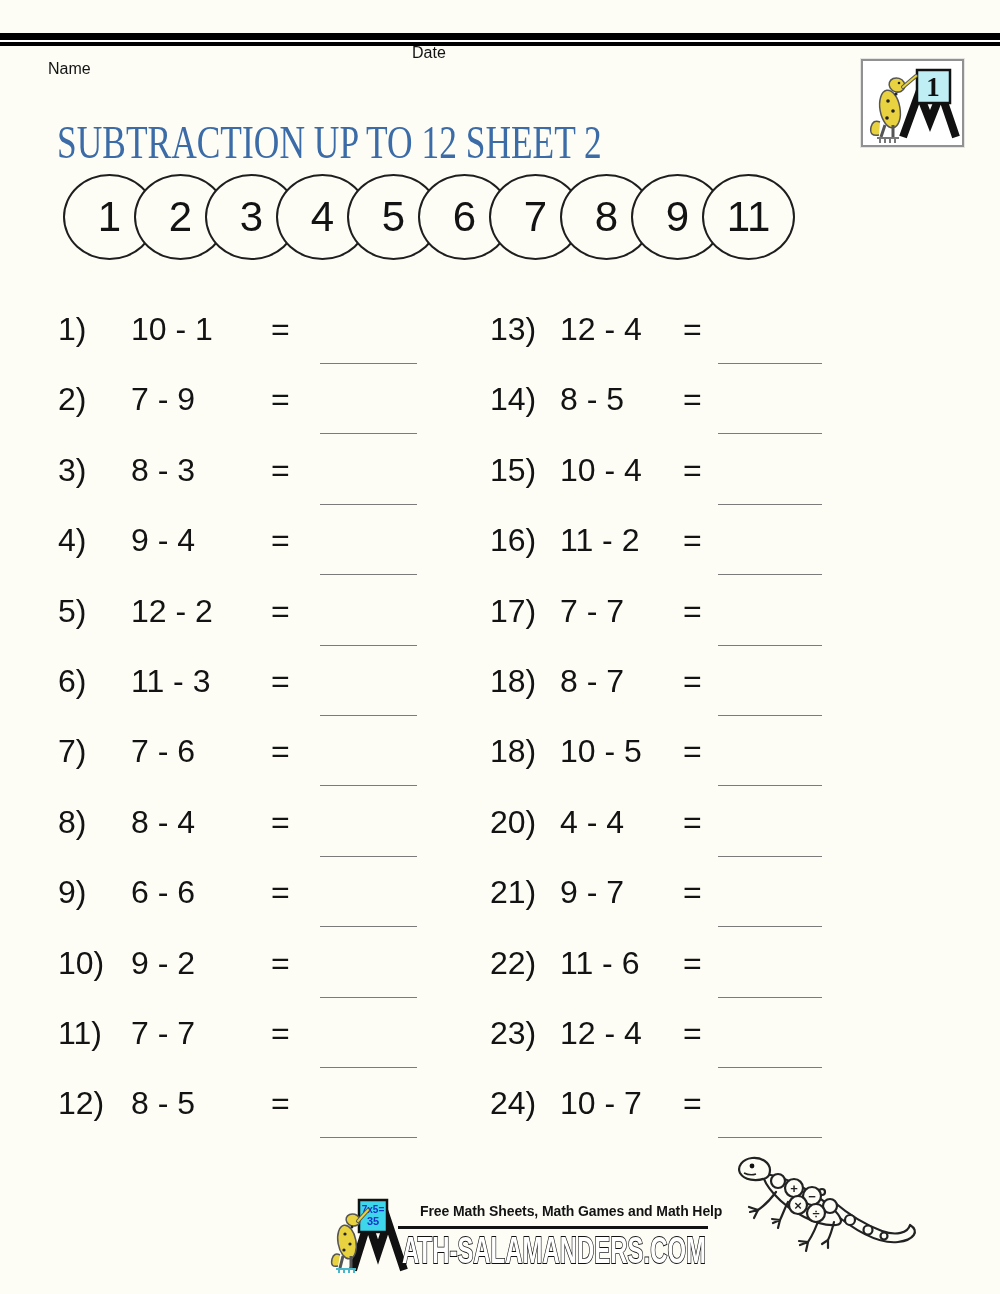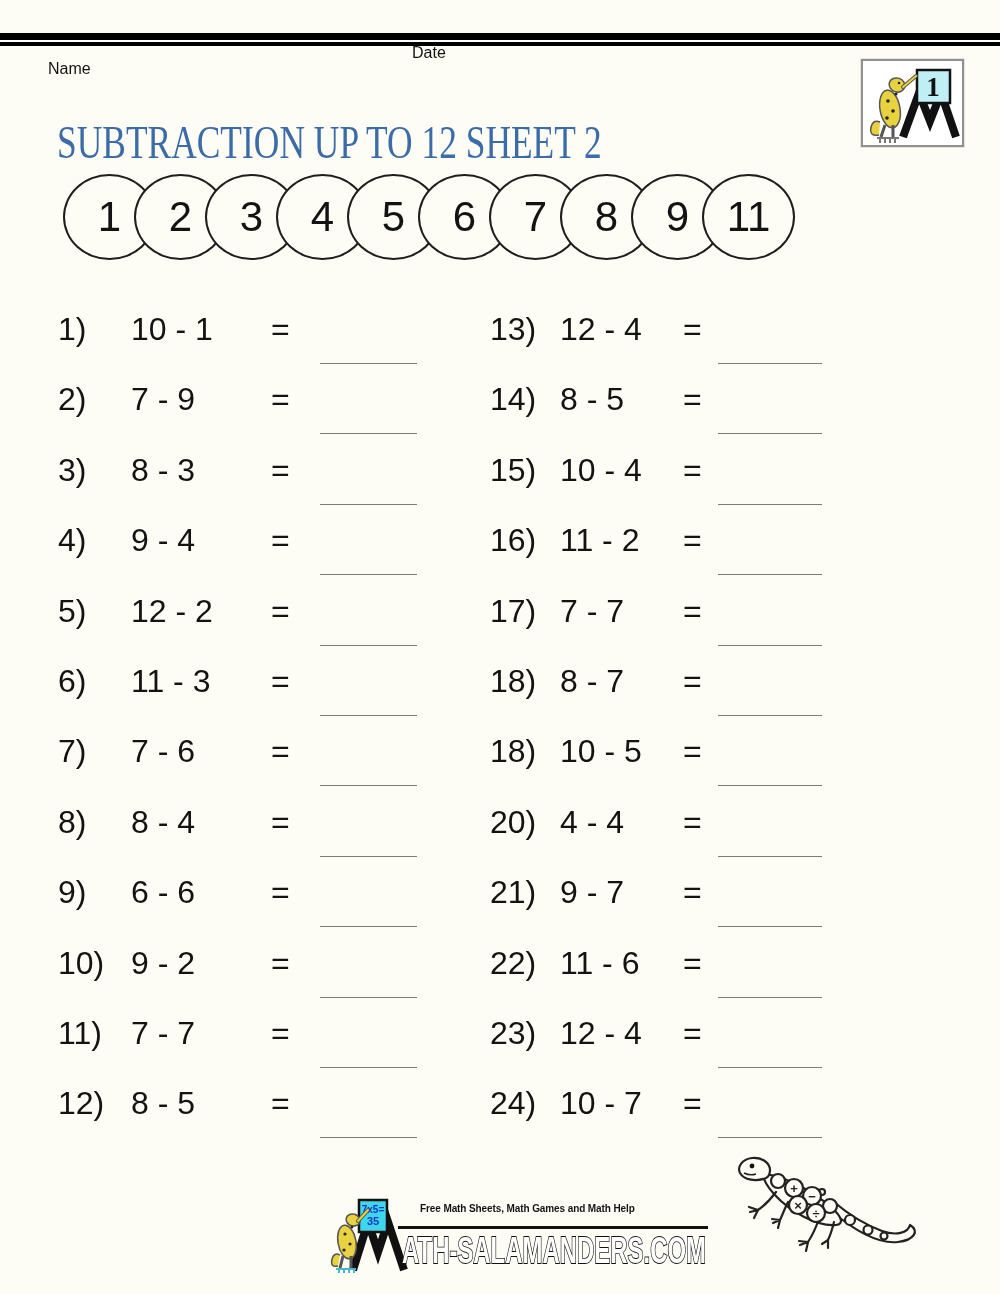--- a/index.html
+++ b/index.html
@@ -48,21 +48,21 @@
   .col-left .pexpr{left:73px;}
   .col-right .pexpr{left:70px;}
   .col-left .peq{left:213px;}
   .col-right .peq{left:193px;}
   .aline{position:absolute;top:60px;height:1px;background:#7b7b7b;}
   .col-left .aline{left:262px;width:97px;}
   .col-right .aline{left:228px;width:104px;}
   
   .footer{left:328px;top:1192px;width:392px;height:92px;}
   .footer-logo{position:absolute;left:0;top:2px;width:80px;height:80px;}
-  .tagline{position:absolute;left:92px;top:11px;font-size:10px;font-weight:bold;letter-spacing:-0.1px;white-space:nowrap;}
+  .tagline{position:absolute;left:92px;top:11px;font-size:14px;font-weight:bold;letter-spacing:-0.1px;white-space:nowrap;}
   .divline{position:absolute;left:70px;top:34px;width:310px;height:3px;background:#121212;}
   .wordmark{position:absolute;left:70px;top:38px;width:314px;height:44px;}
   .gecko{left:730px;top:1148px;width:215px;height:125px;}
 </style>
 </head>
 <body>
 
 <div class="abs topbar"></div>
 
 <div class="abs name-label">Name</div>

